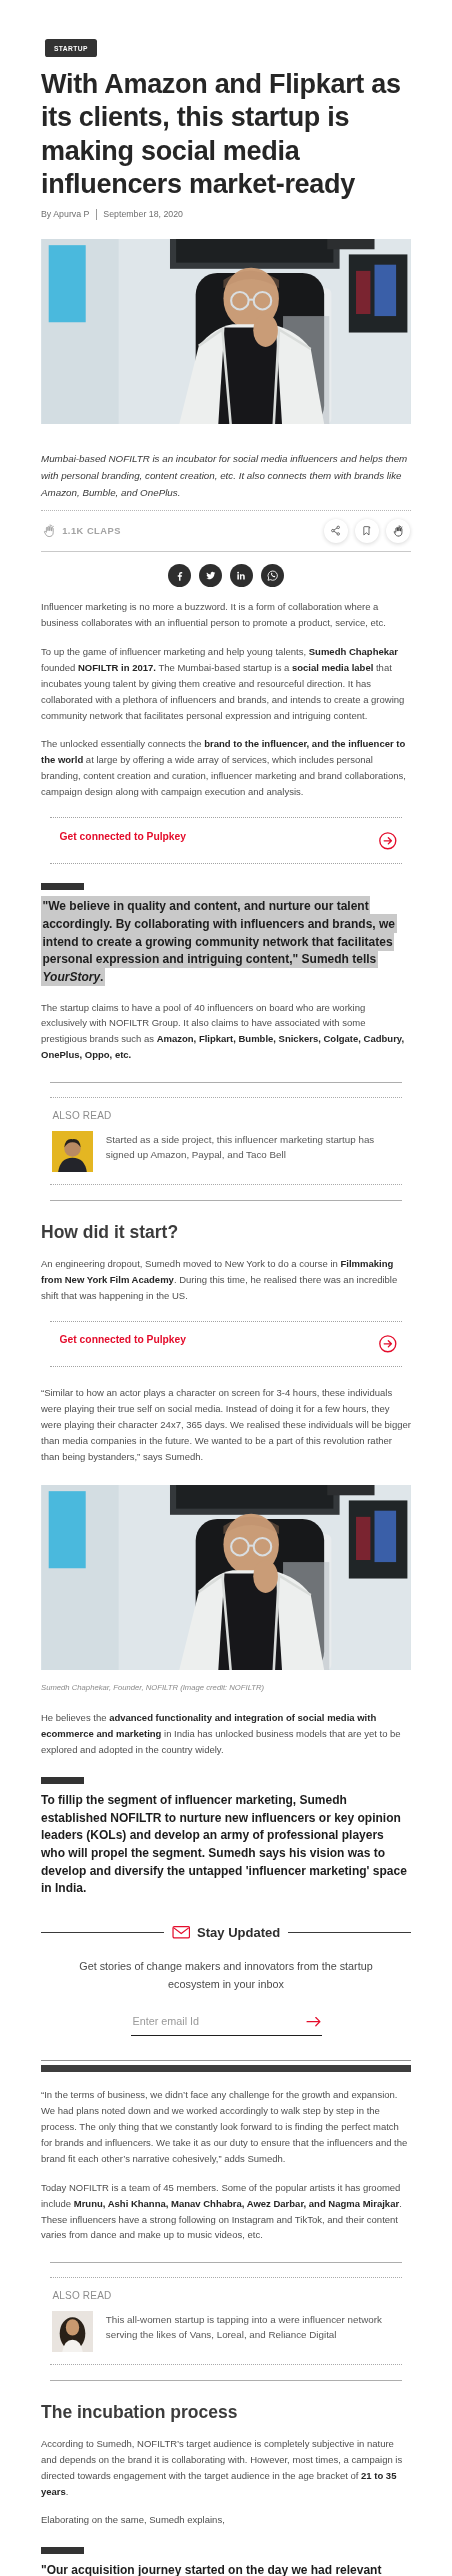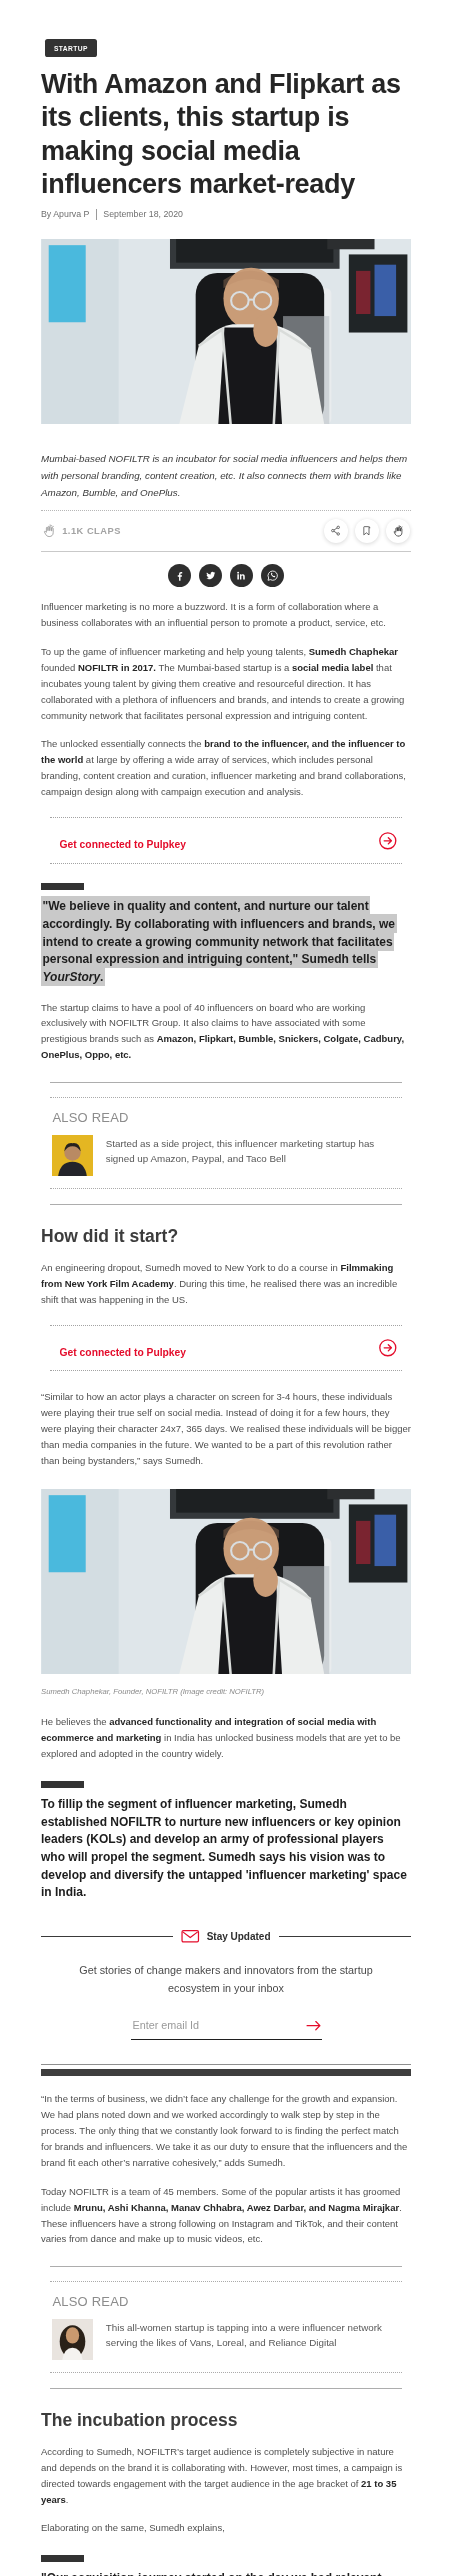--- a/index.html
+++ b/index.html
@@ -30,40 +30,40 @@
 
   .share-row{margin:12.4px 0 0;display:flex;justify-content:center;gap:8.2px;}
   .soc{width:23px;height:23px;border-radius:50%;background:#2e2e2e;border:none;cursor:pointer;
        display:flex;align-items:center;justify-content:center;padding:0;}
 
   p.body{font-size:9.5px;line-height:1.68;margin:12.4px 0;color:#4f4f4f;}
   p.body b{color:#262626;text-align:center;}
   .first-p{margin-top:19.6px;}
 
   .cta{margin:17.5px 9.3px;border-top:0.5px dotted #a3a3a3;border-bottom:0.5px dotted #a3a3a3;
-       padding:12.4px 4.1px 12.4px 9.3px;display:flex;align-items:flex-end;justify-content:space-between;cursor:pointer;gap:8px;}
+       padding:12.4px 4.1px 12.4px 9.3px;display:flex;align-items:flex-start;justify-content:space-between;cursor:pointer;gap:8px;}
   .cta-label{color:#e40c2b;font-size:10.3px;font-weight:bold;}
 
   .quote-marker{width:43px;height:6.7px;background:#333;margin:19.6px 0 8.2px;}
   .quote{font-size:12px;line-height:1.47;font-weight:bold;color:#1d1d1d;margin:0 0 13.4px;}
   .quote .hl{background:#c9c9c9;padding:2.6px 1.5px;-webkit-box-decoration-break:clone;box-decoration-break:clone;}
 
   .also-read{margin:18.5px 9.3px;border-top:0.5px solid #adadad;border-bottom:0.5px solid #adadad;padding:14.4px 0;}
   .ar-inner{border-top:0.5px dotted #ababab;border-bottom:0.5px dotted #ababab;padding:11.3px 2.1px 12.4px;}
-  .ar-label{color:#8c8c8c;font-size:13px;margin:0 0 10.3px;letter-spacing:0.2px;}
+  .ar-label{color:#8c8c8c;font-size:10px;margin:0 0 10.3px;letter-spacing:0.2px;}
   .ar-row{display:flex;gap:12.4px;align-items:flex-start;cursor:pointer;}
   .ar-thumb{width:41px;height:41px;flex:none;overflow:hidden;}
   .ar-title{font-size:9.8px;line-height:1.55;color:#585858;padding-top:1px;}
 
   h2.section{font-size:17.5px;font-weight:700;color:#3c3c3c;margin:21.6px 0 3.1px;}
 
   .newsletter{margin:27px 0 0;}
   .nl-head{display:flex;align-items:center;gap:8.2px;}
   .nl-line{flex:1;height:1px;background:#3a3a3a;}
-  .nl-title{display:flex;align-items:center;gap:6.7px;font-size:10px;font-weight:bold;color:#2e2e2e;}
+  .nl-title{display:flex;align-items:center;gap:6.7px;font-size:13px;font-weight:bold;color:#2e2e2e;}
   .nl-sub{width:309px;margin:18.5px auto 0;text-align:center;font-size:10.8px;line-height:1.65;color:#4a4a4a;}
   .nl-form{width:191px;margin:20.6px auto 0;display:flex;align-items:center;gap:5.2px;
            border-bottom:1px solid #1f1f1f;padding-bottom:6.2px;}
   .nl-input{flex:1;border:none;outline:none;font-size:10.8px;color:#444;font-family:"Liberation Sans",sans-serif;}
   .nl-input::placeholder{color:#9a9a9a;}
   .nl-submit{background:none;border:none;cursor:pointer;padding:0;display:flex;}
 
   .pre-bar-rule{border:none;border-top:0.5px solid #8f8f8f;margin:24px 0 4.6px;}
   .thick-bar{height:6.7px;background:#3e3e3e;margin:0 0 7.2px;}
   .icon{display:flex;}

